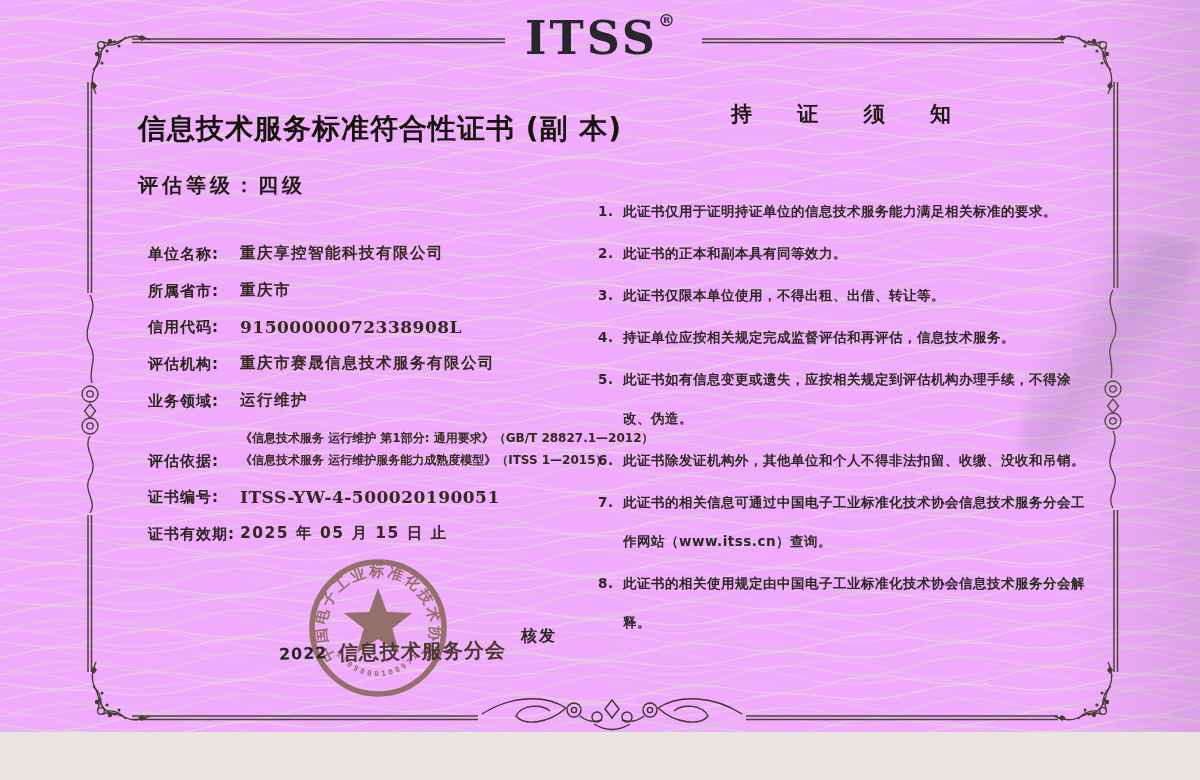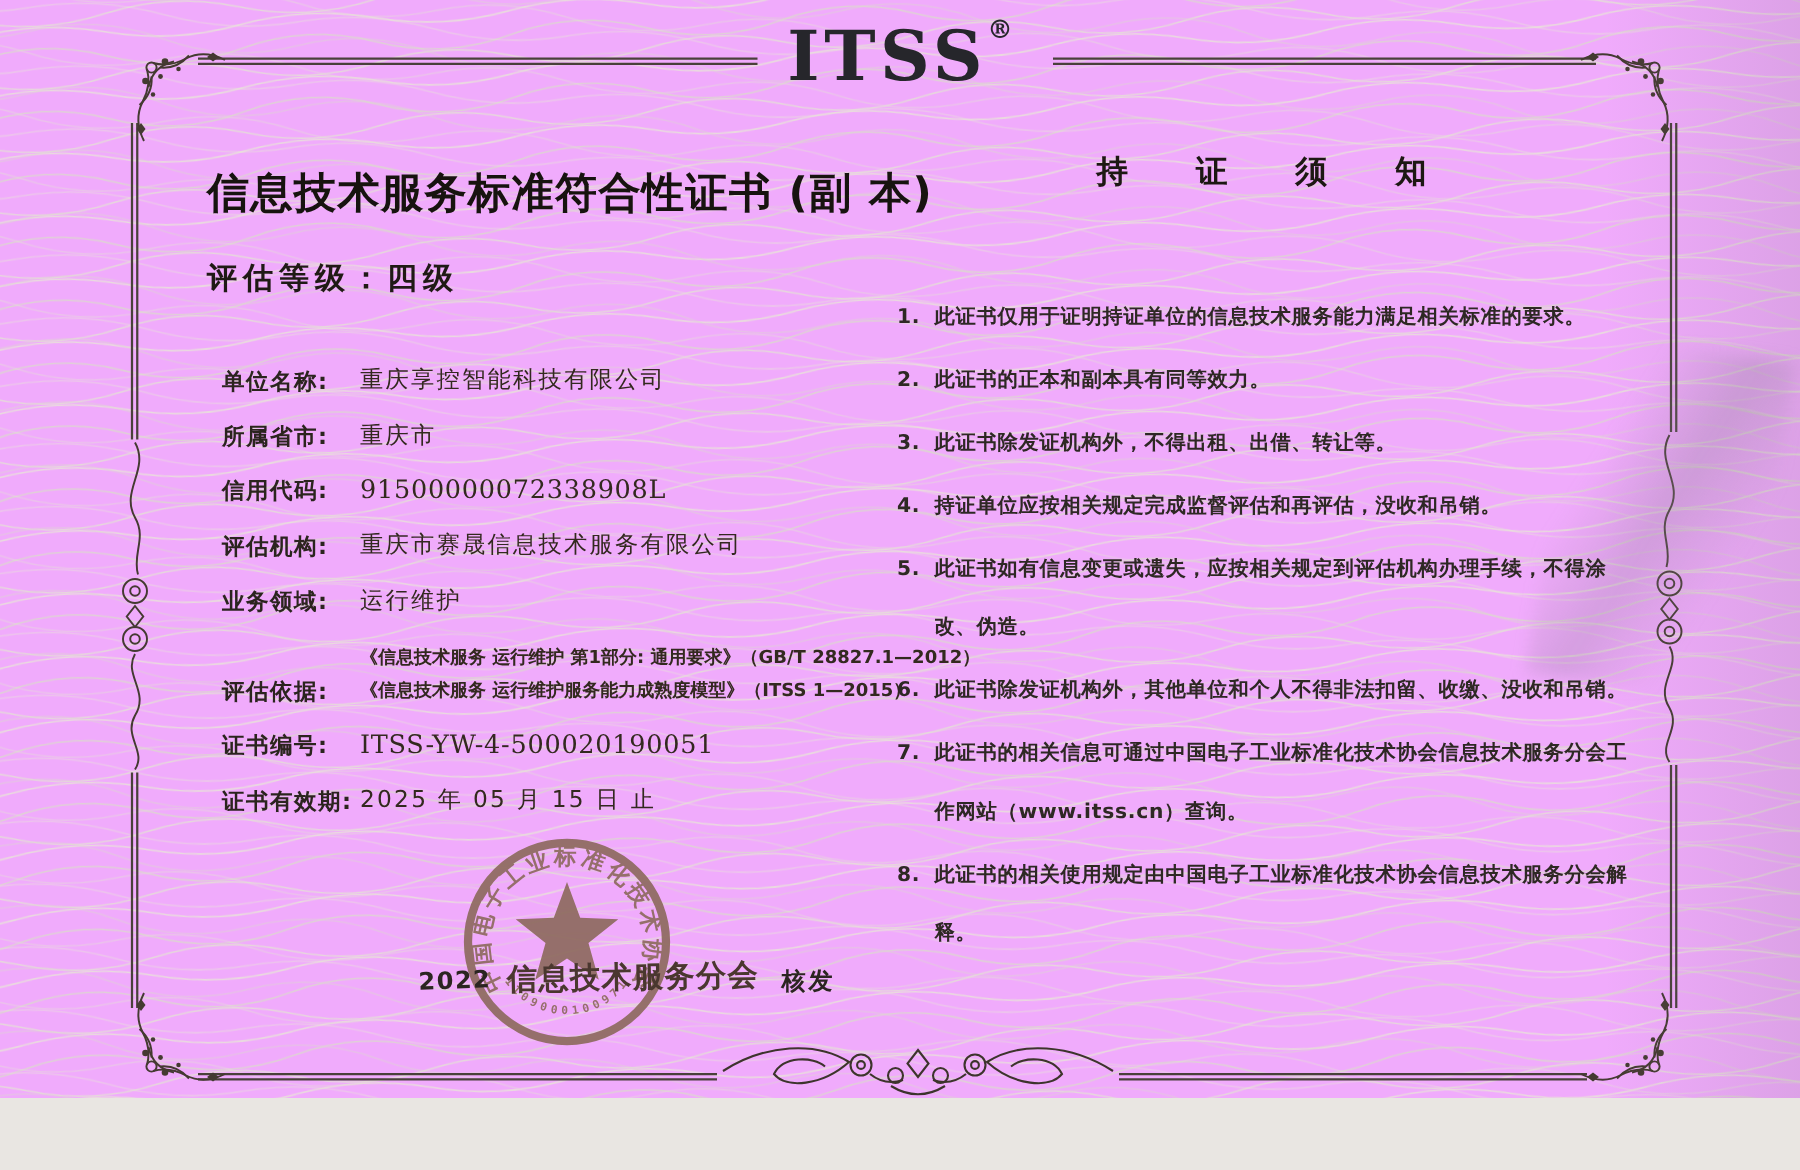--- a/index.html
+++ b/index.html
@@ -29,29 +29,29 @@
     position:absolute;left:138px;top:110px;width:450px;text-align:center;
     font-size:28px;font-weight:bold;color:#17130f;letter-spacing:1px;white-space:nowrap;
   }
   .grade{
     position:absolute;left:138px;top:172px;width:450px;text-align:left;
     font-size:20px;font-weight:bold;color:#201a15;letter-spacing:4px;
   }
   .fields{position:absolute;left:148px;top:243px;width:480px;}
   .field-row{display:flex;align-items:flex-end;margin-bottom:16px;}
   .flabel{min-width:92px;font-size:15px;font-weight:bold;color:#2b241e;letter-spacing:1px;white-space:nowrap;}
-  .fvalue{font-size:15.5px;font-weight:normal;color:#33291f;letter-spacing:1.5px;}
+  .fvalue{font-size:15.5px;font-weight:bold;color:#33291f;letter-spacing:1.5px;}
   .fvalue.code{font-family:"DejaVu Serif","Liberation Serif",serif;font-size:17px;letter-spacing:.5px;}
   .basis .flabel{padding-top:6px;}
   .basis-lines{font-size:12px;line-height:1.85;font-weight:bold;color:#33291f;white-space:nowrap;}
   .field-row.basis{}
   .seal-svg{position:absolute;left:295px;top:546px;opacity:.92;}
   .issue-year{position:absolute;left:279px;top:644px;font-size:16px;font-weight:bold;color:#2b2521;letter-spacing:1px;transform:rotate(-2deg);}
   .seal-banner{position:absolute;left:322px;top:638px;width:200px;text-align:center;font-size:20px;font-weight:bold;color:#4a372f;letter-spacing:1px;transform:rotate(-1deg);}
-  .issue-suffix{position:absolute;left:521px;top:644px;font-size:16px;font-weight:bold;color:#2b2521;letter-spacing:2px;}
+  .issue-suffix{position:absolute;left:521px;top:626px;font-size:16px;font-weight:bold;color:#2b2521;letter-spacing:2px;}
   .notice{position:absolute;left:598px;top:100px;width:492px;}
   .notice-heading{
     text-align:center;font-size:21px;font-weight:bold;color:#1d1813;
     letter-spacing:6px;word-spacing:26px;white-space:nowrap;
   }
   .notice-items{margin-top:64px;}
   .n-item{position:relative;padding-left:25px;font-size:13.5px;line-height:39px;color:#2e2824;font-weight:bold;margin-bottom:3px;letter-spacing:.5px;}
   .n-num{position:absolute;left:0;top:0;}
 </style>
 </head>
@@ -221,25 +221,25 @@
       <div class="n-item">
         <span class="n-num">1.</span>
         <span>此证书仅用于证明持证单位的信息技术服务能力满足相关标准的要求。</span>
       </div>
       <div class="n-item">
         <span class="n-num">2.</span>
         <span>此证书的正本和副本具有同等效力。</span>
       </div>
       <div class="n-item">
         <span class="n-num">3.</span>
-        <span>此证书除发证机构外，不得出租、出借、转让等。</span>
+        <span>此证书仅限本单位使用，不得出租、出借、转让等。</span>
       </div>
       <div class="n-item">
         <span class="n-num">4.</span>
-        <span>持证单位应按相关规定完成监督评估和再评估，没收和吊销。</span>
+        <span>持证单位应按相关规定完成监督评估和再评估，信息技术服务。</span>
       </div>
       <div class="n-item">
         <span class="n-num">5.</span>
         <span>此证书如有信息变更或遗失，应按相关规定到评估机构办理手续，不得涂改、伪造。</span>
       </div>
       <div class="n-item">
         <span class="n-num">6.</span>
         <span>此证书除发证机构外，其他单位和个人不得非法扣留、收缴、没收和吊销。</span>
       </div>
       <div class="n-item">

